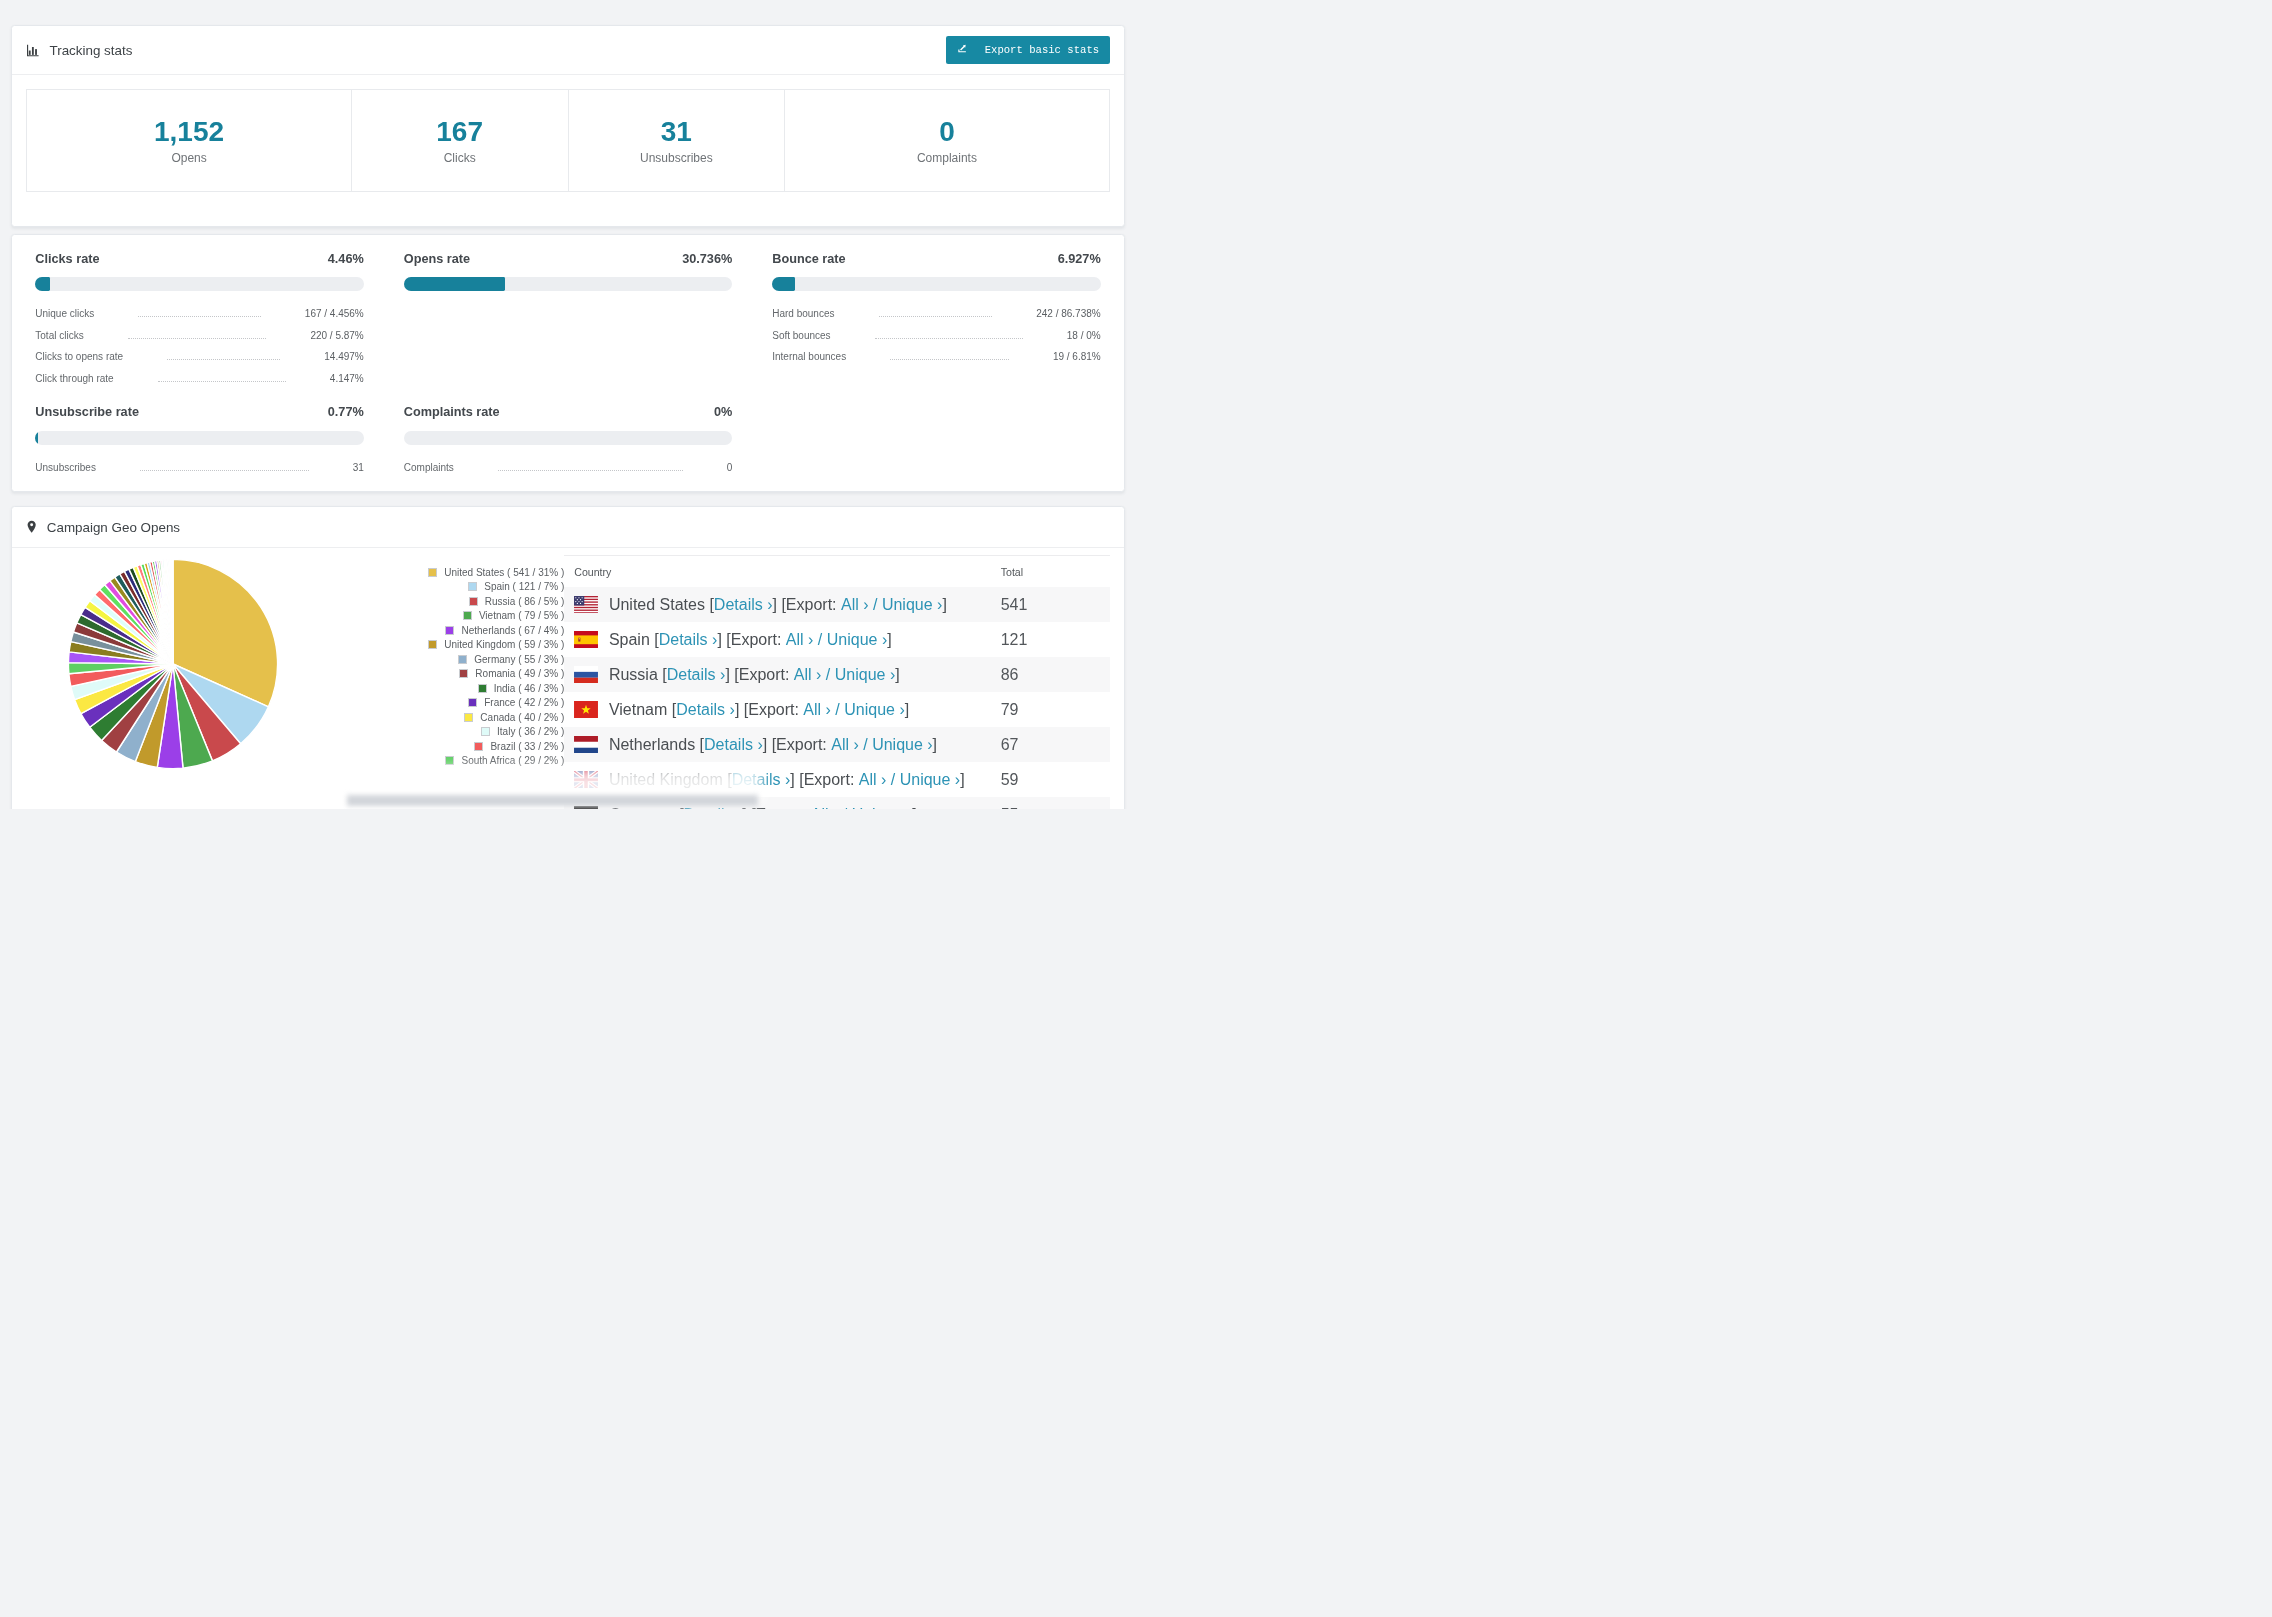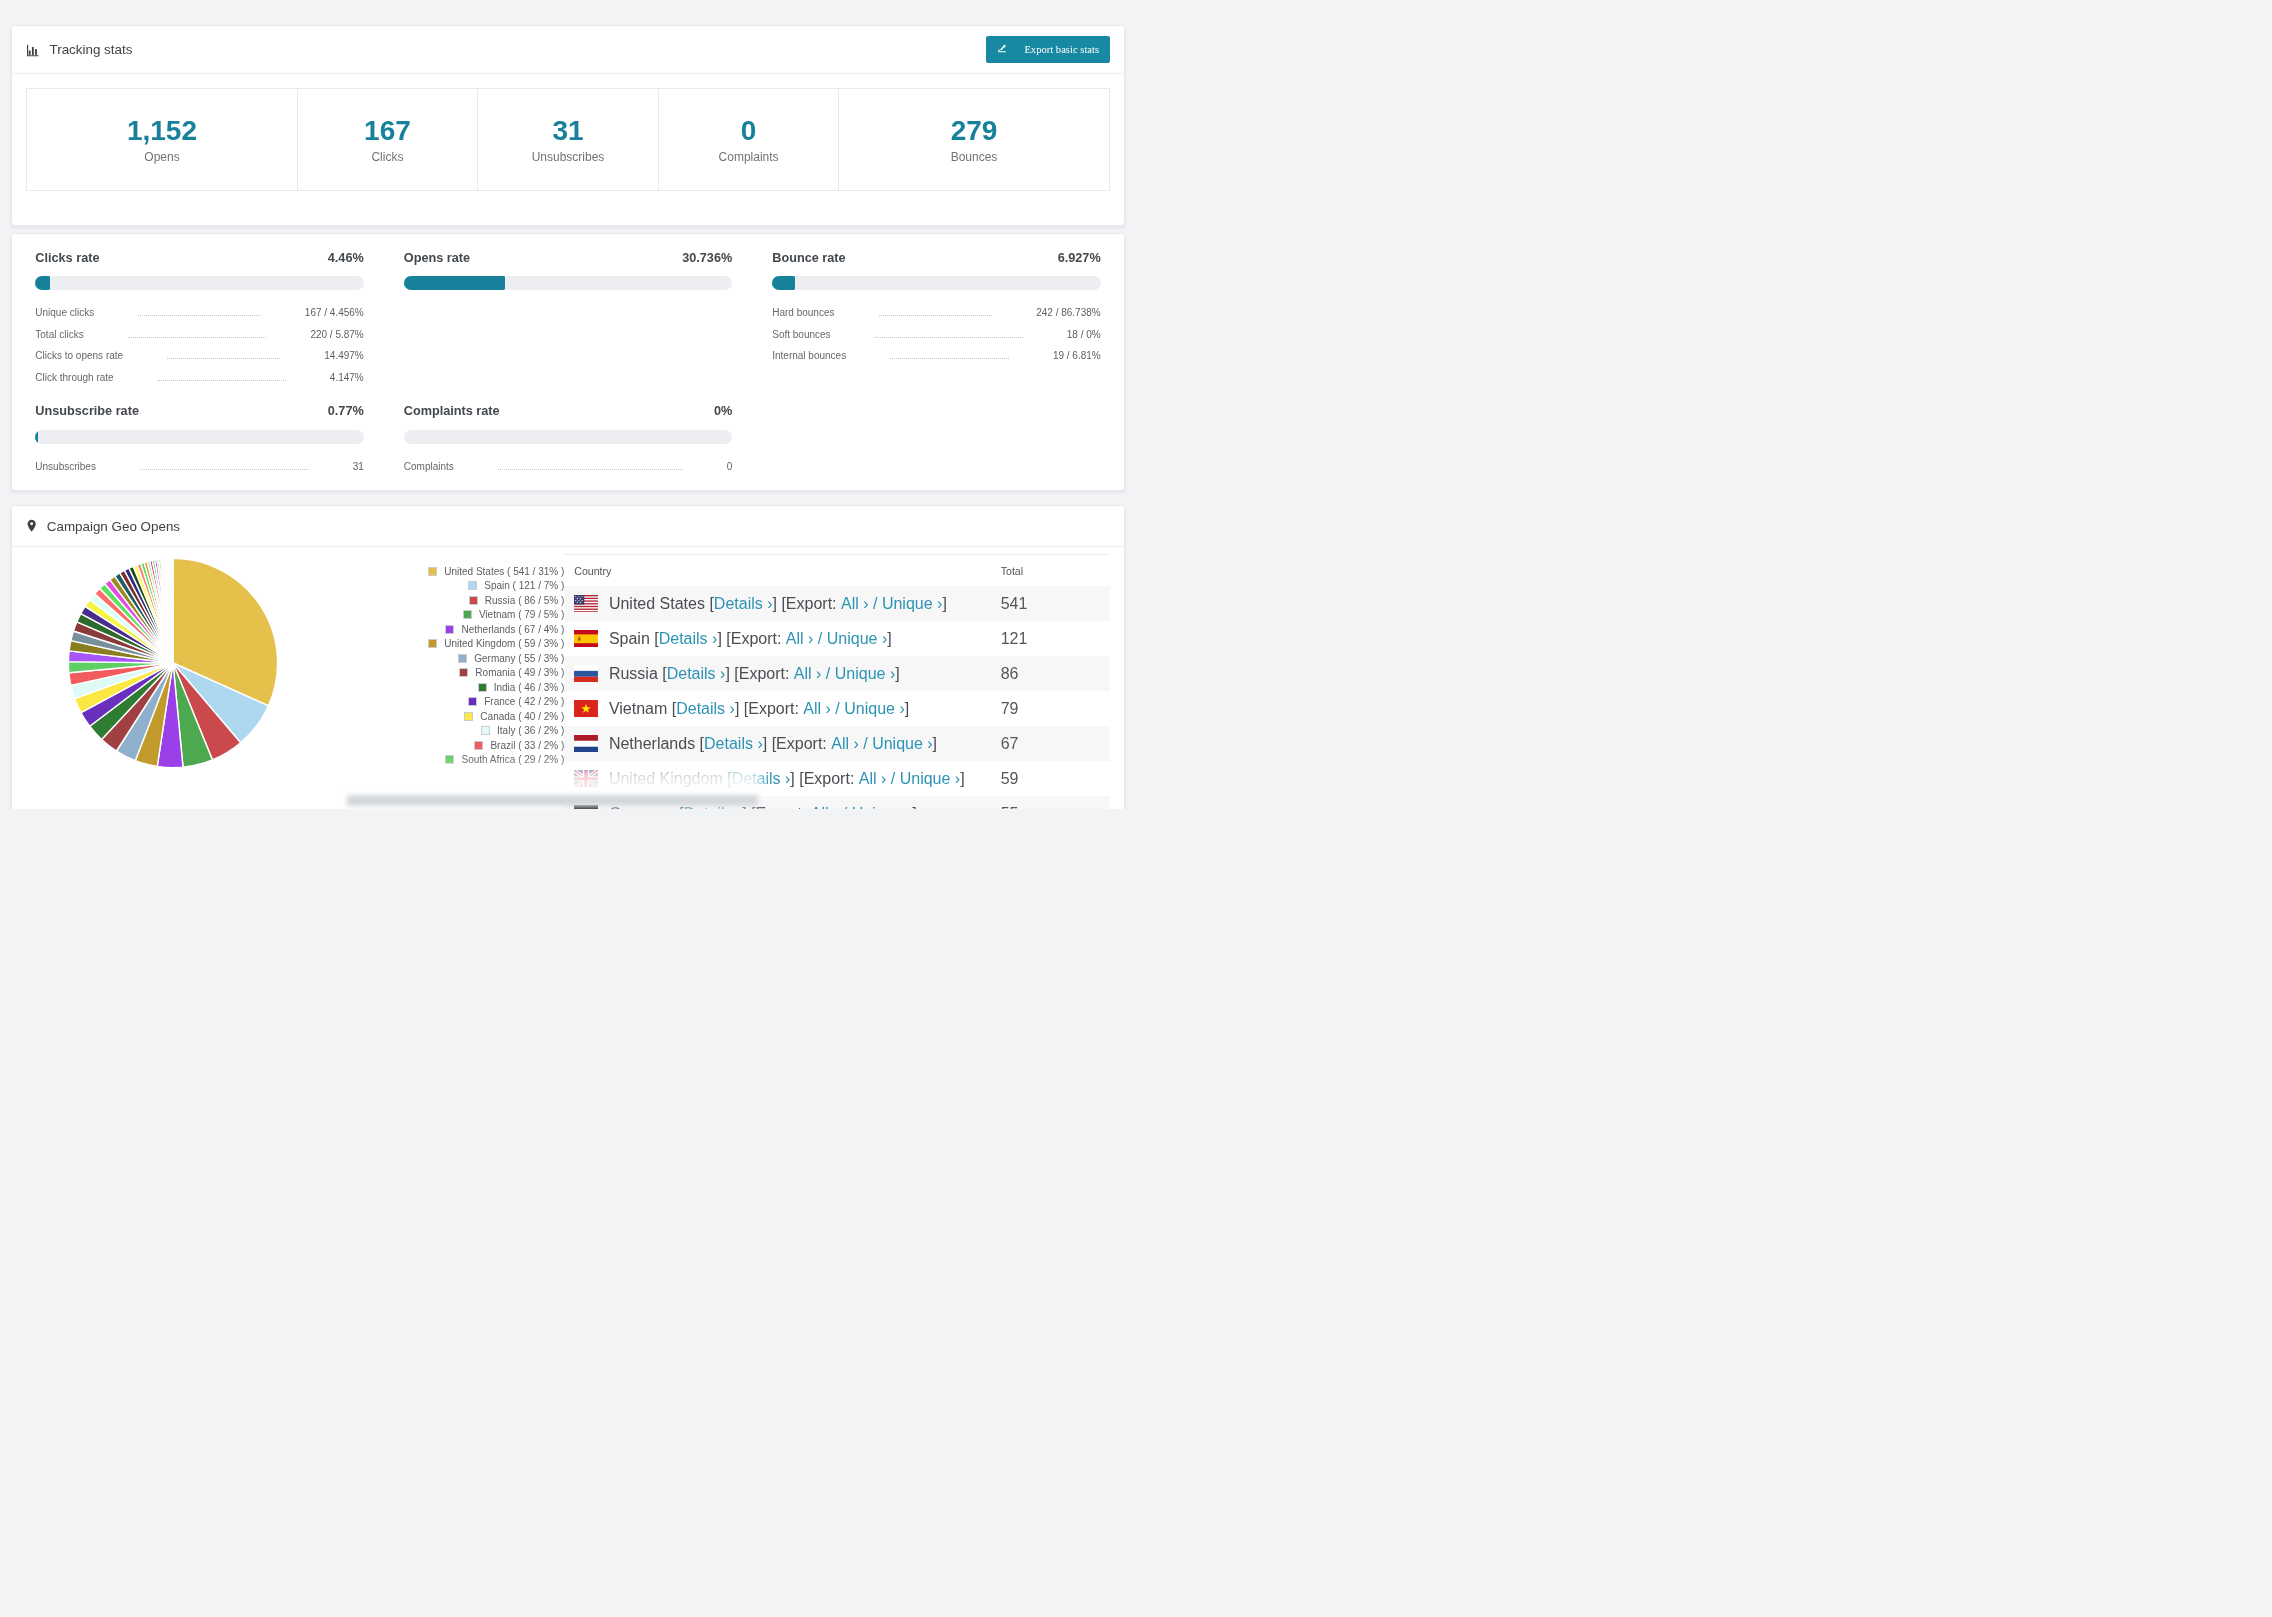--- a/index.html
+++ b/index.html
@@ -16,21 +16,21 @@
   #card-rates   { margin:0 11.3px 14px; padding:17px 23px 18.4px; }
   #card-geo     { margin:0 11.3px; height:308px; overflow:hidden; position:relative; }
 
   .card-header { display:flex; align-items:center; justify-content:space-between;
                  padding:10px 14px; border-bottom:0.7px solid #EDEEF0; min-height:41px; }
   .hd-title { display:flex; align-items:center; gap:9.2px; font-size:13.4px; color:#3E4347; }
   .hd-title svg { display:block; }
 
   .btn-export { display:inline-flex; align-items:center; gap:17px; background:#1789A3;
                 color:#fff; font-size:10.6px; padding:7px 10.6px; border-radius:2.1px;
-                border:none; cursor:pointer; font-family:Liberation Serif, serif; }
+                border:none; cursor:pointer; font-family:Liberation Mono, monospace; }
 
   
   .stats-row { display:flex; border:0.7px solid #E8EAED; margin:14px 14px 34px; }
   .stat-box { flex:1; text-align:center; padding:27px 0 25.4px; border-left:0.7px solid #E8EAED; }
   .stat-box:first-child { border-left:none; flex:1.5; }
   .stat-box:last-child { flex:1.5; }
   .stat-value { font-size:28px; font-weight:700; color:#17819B; line-height:1.05; }
   .stat-label { margin-top:5px; font-size:12px; color:#6F7377; }
 
   
@@ -109,24 +109,20 @@
         <div class="stat-value">167</div>
         <div class="stat-label">Clicks</div>
       </div>
       <div class="stat-box">
         <div class="stat-value">31</div>
         <div class="stat-label">Unsubscribes</div>
       </div>
       <div class="stat-box">
         <div class="stat-value">0</div>
         <div class="stat-label">Complaints</div>
-      </div>
-      <div class="stat-box">
-        <div class="stat-value">279</div>
-        <div class="stat-label">Bounces</div>
       </div>
     </div>
 </div>
 
 <div class="card" id="card-rates">
   <div id="rates-grid">
       <section class="rate-block">
         <div class="rate-head">
           <span class="rate-title">Clicks rate</span>
           <span class="rate-value">4.46%</span>

